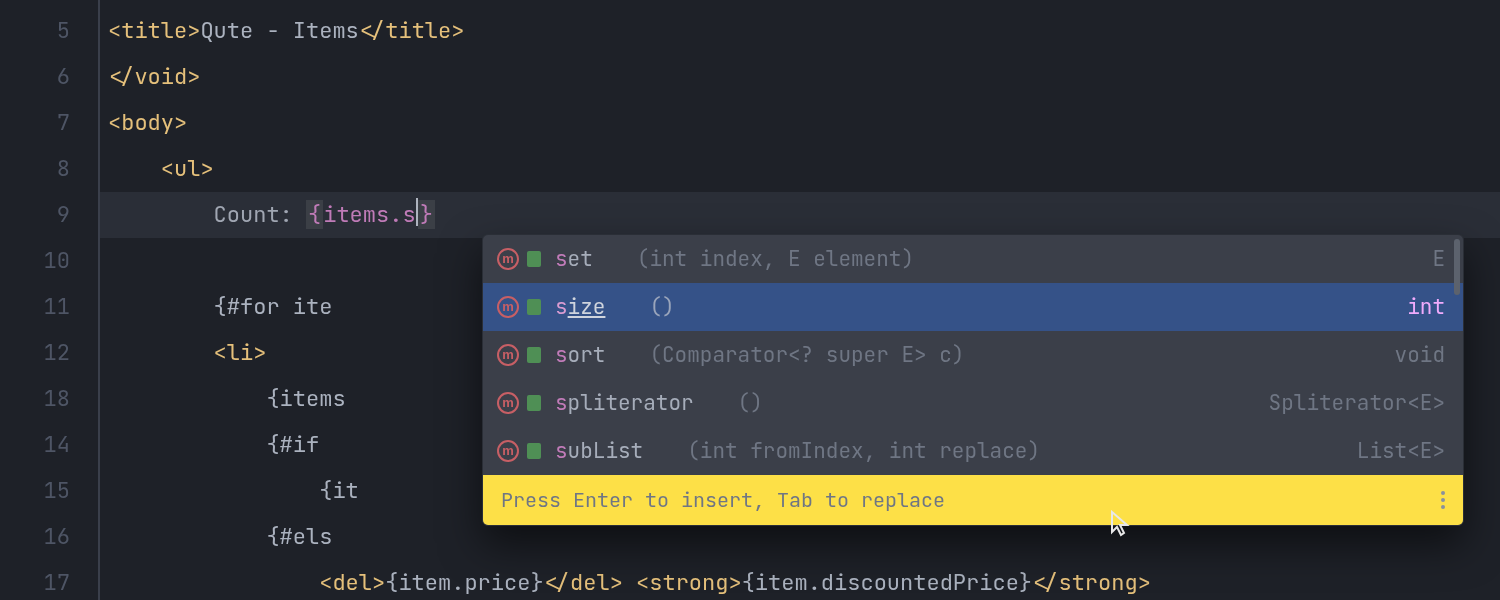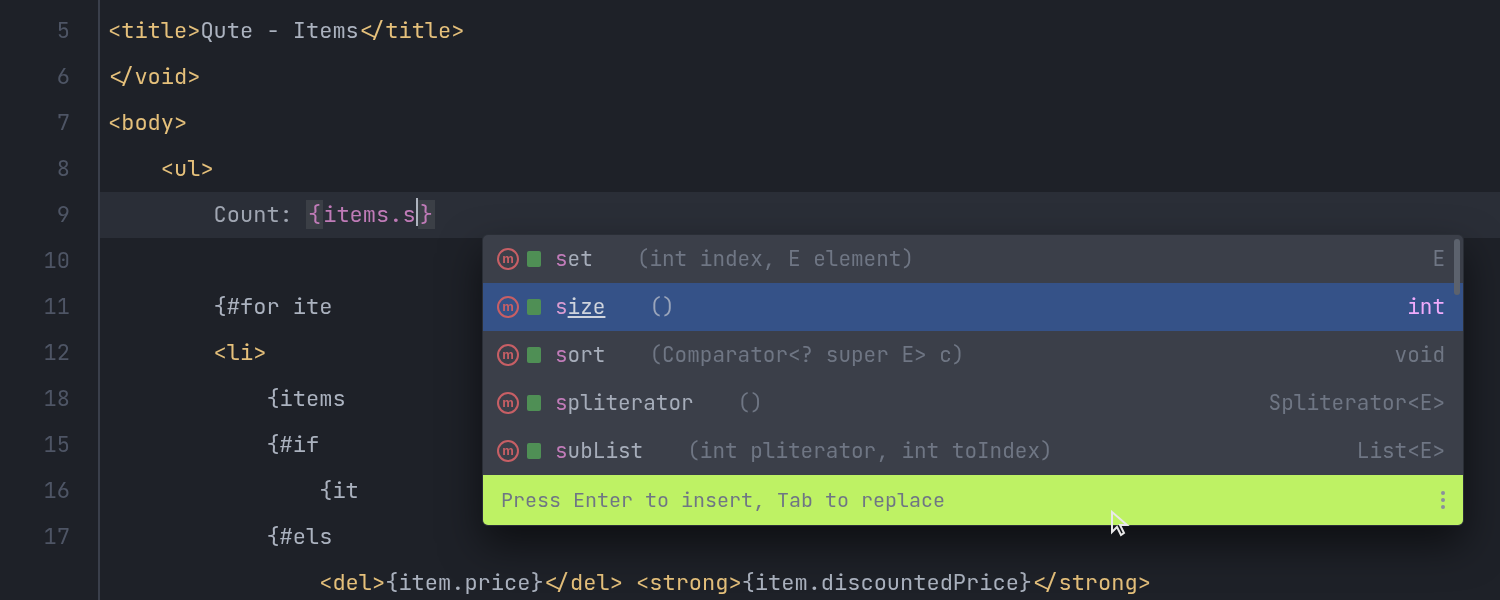--- a/index.html
+++ b/index.html
@@ -114,21 +114,21 @@
   .popup-scroll {
     position: absolute;
     right: 3px; top: 4px;
     width: 6px; height: 56px;
     background: #5c626d;
     border-radius: 3px;
   }
 
   .popup-foot {
     height: 50px;
-    background: #bef264;
+    background: #fde047;
     display: flex;
     align-items: center;
     padding: 0 18px;
     color: #6f7684;
     font-size: 20px;
   }
   .dots {
     margin-left: auto;
     color: #8a909c;
     display: flex; flex-direction: column; gap: 3px;
@@ -150,20 +150,21 @@
   <div class="gutter">
     <div class="lnum">5</div>
     <div class="lnum">6</div>
     <div class="lnum">7</div>
     <div class="lnum">8</div>
     <div class="lnum">9</div>
     <div class="lnum">10</div>
     <div class="lnum">11</div>
     <div class="lnum">12</div>
     <div class="lnum">18</div>
+    <div class="lnum">14</div>
     <div class="lnum">15</div>
     <div class="lnum">16</div>
     <div class="lnum">17</div>
   </div>
 
   <div class="code-area">
     <div class="line"><span class="c-angle">&lt;</span><span class="c-tag">title</span><span class="c-angle">&gt;</span><span class="c-text">Qute - Items</span><span class="c-angle">&lt;/</span><span class="c-tag">title</span><span class="c-angle">&gt;</span></div>
     <div class="line"><span class="c-angle">&lt;/</span><span class="c-tag">void</span><span class="c-angle">&gt;</span></div>
     <div class="line"><span class="c-angle">&lt;</span><span class="c-tag">body</span><span class="c-angle">&gt;</span></div>
     <div class="line">    <span class="c-angle">&lt;</span><span class="c-tag">ul</span><span class="c-angle">&gt;</span></div>
@@ -209,21 +210,21 @@
           <span class="nm-match">s</span>
             <span class="nm-rest">pliterator</span>
             <span class="params">()</span>
           <span class="ret">Spliterator&lt;E&gt;</span>
         </div>
         <div class="item">
           <span class="ic-m">m</span>
           <span class="ic-f"></span>
           <span class="nm-match">s</span>
             <span class="nm-rest">ubList</span>
-            <span class="params">(int pliterator, int toIndex)</span>
+            <span class="params">(int fromIndex, int replace)</span>
           <span class="ret">List&lt;E&gt;</span>
         </div>
         <div class="popup-scroll"></div>
       </div>
       <div class="popup-foot">
         <span>Press Enter to insert, Tab to replace</span>
         <span class="dots">
             <span></span>
             <span></span>
             <span></span>

